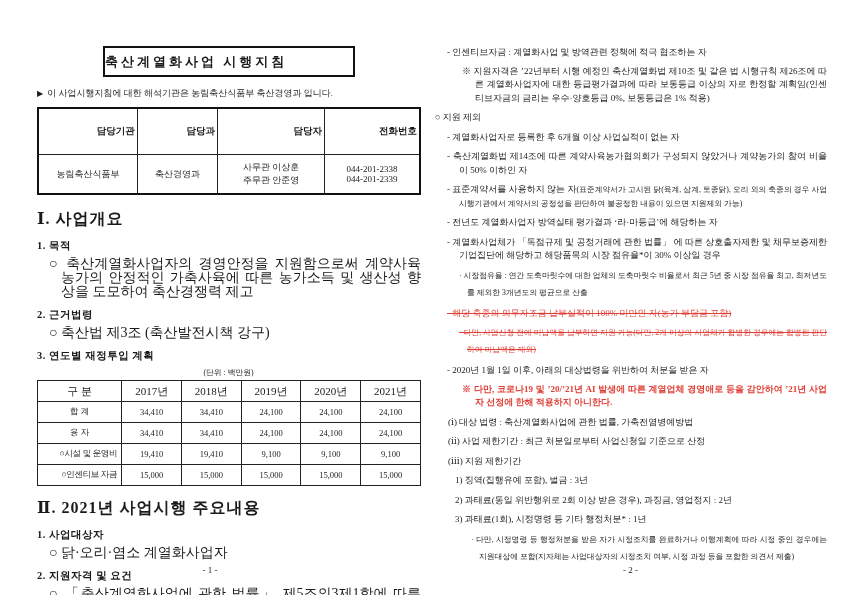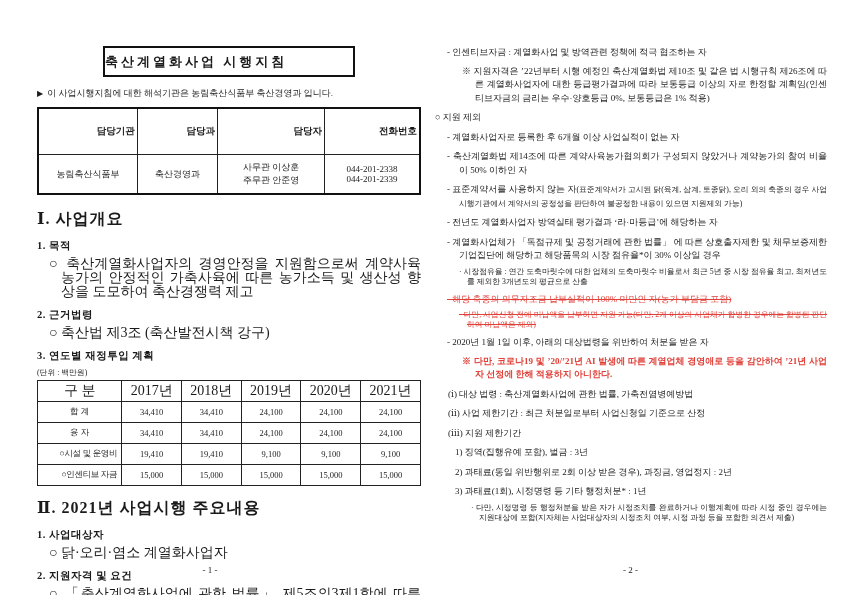--- a/index.html
+++ b/index.html
@@ -27,35 +27,35 @@
   .intro-line .marker{font-size:8px;margin-right:4px;}
   table{border-collapse:collapse;}
   .contact-table{width:100%;font-size:9px;border:2px solid #111;margin-bottom:14px;}
   .contact-table th,.contact-table td{border:1px solid #222;text-align:center;padding:2px 2px;}
   .contact-table th{font-weight:bold;font-size:9.5px;padding:16px 2px;text-align:right;}
   .contact-table td{height:34px;}
   .sec-head{font-size:16px;font-weight:bold;margin:12px 0 4px 0;letter-spacing:1px;}
   .sub-head{font-size:10.5px;font-weight:bold;margin:9px 0 4px 0;letter-spacing:0.5px;}
   .body-p{font-size:14px;line-height:14px;margin:0 0 3px 0;text-align:justify;
           padding-left:24px;text-indent:-12px;}
-  .unit-note{font-size:7.8px;text-align:left;margin:2px 1px 2px 0;}
+  .unit-note{font-size:7.8px;text-align:center;margin:2px 1px 2px 0;}
   .budget-table{width:100%;font-size:8.5px;border:1.5px solid #111;margin-bottom:4px;}
   .budget-table td{border:1px solid #222;text-align:center;height:20px;padding:0 4px;}
-  .budget-table .row-head td{font-size:14px;}
+  .budget-table .row-head td{font-size:11px;}
   .budget-table td.lbl-left{text-align:right;letter-spacing:-0.3px;}
   .small-note{font-size:7.8px;line-height:11px;margin:4px 0 0 14px;text-align:justify;
               padding-left:10px;text-indent:-10px;color:#222;}
   .page-num{position:absolute;bottom:20px;left:0;width:100%;text-align:center;font-size:9px;}
 
   
   .p2-item{font-size:9px;line-height:13.5px;margin:0 0 6px 0;text-align:justify;}
   .dash-item{padding-left:24px;text-indent:-12px;}
   .ref-note{padding-left:40px;text-indent:-13px;margin-top:-1px;}
   .circ-item{padding-left:12px;text-indent:-12px;}
-  .sm{font-size:7.8px;line-height:10px;}
+  .sm{font-size:7.8px;line-height:17px;}
   .note-sm{padding-left:32px;text-indent:-8px;margin:-2px 0 6px 0;text-align:justify;}
   .struck{color:var(--red);text-decoration:line-through;}
   .red-bold{color:var(--red);font-weight:bold;}
   .roman-item{padding-left:30px;text-indent:-17px;}
   .num-item{padding-left:34px;text-indent:-14px;}
   .paren-sm{font-size:7.8px;}
 </style>
 </head>
 <body>
 

